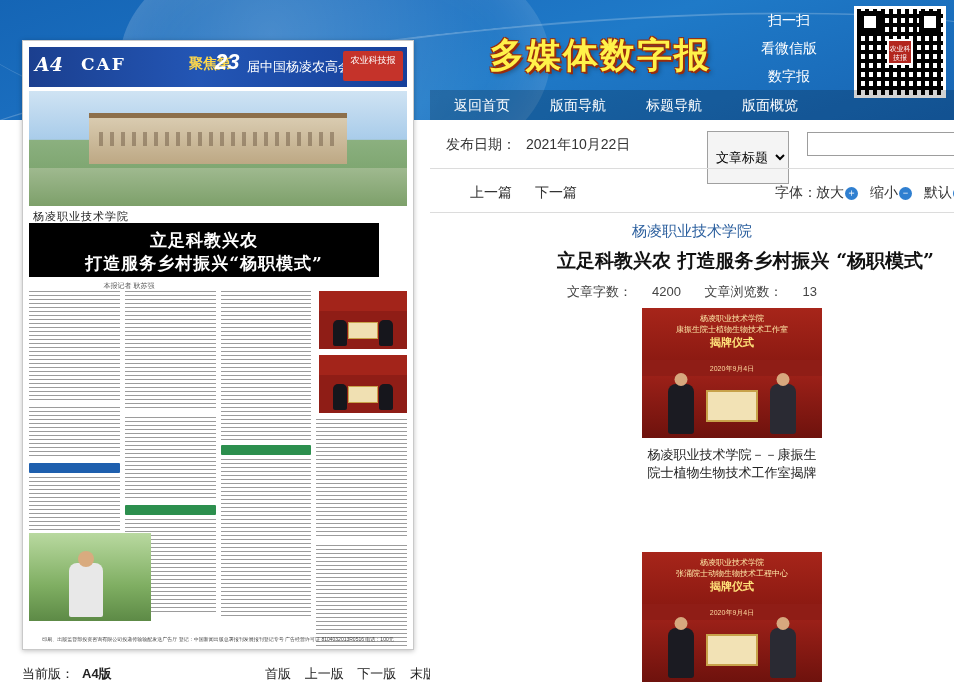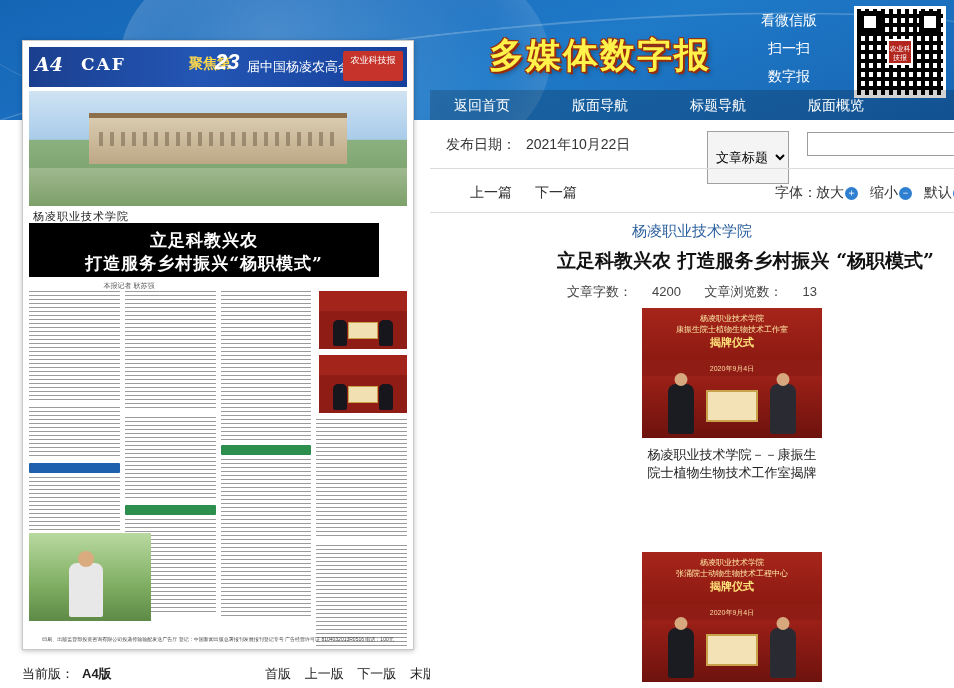--- a/index.html
+++ b/index.html
@@ -118,21 +118,20 @@
     box-sizing: border-box;
   }
   
   .navbar {
     position: absolute;
     left: 430px; top: 90px;
     width: 524px; height: 32px;
     background: rgba(0,0,0,0.18);
     display: flex;
     align-items: center;
-    gap: 22px;
   }
   .navbar .nav-item {
     color: #ffffff;
     font-size: 14px;
     padding: 0 16px;
     margin-left: 8px;
     cursor: pointer;
     white-space: nowrap;
   }
   
@@ -563,22 +562,22 @@
 <div id="root">
 
   <div class="header">
     <div class="swoosh"></div>
     <div class="swoosh2"></div>
     <div class="globe"></div>
 
     <div class="site-title">多媒体数字报</div>
 
     <div class="hdr-links">
+      <div>扫一扫</div>
       <div>看微信版</div>
-      <div>扫一扫</div>
       <div>数字报</div>
     </div>
 
     <div class="qr-wrap">
       <div class="qr">
         <div class="qr-logo">农业科技报</div>
       </div>
     </div>
 
     <div class="navbar">

